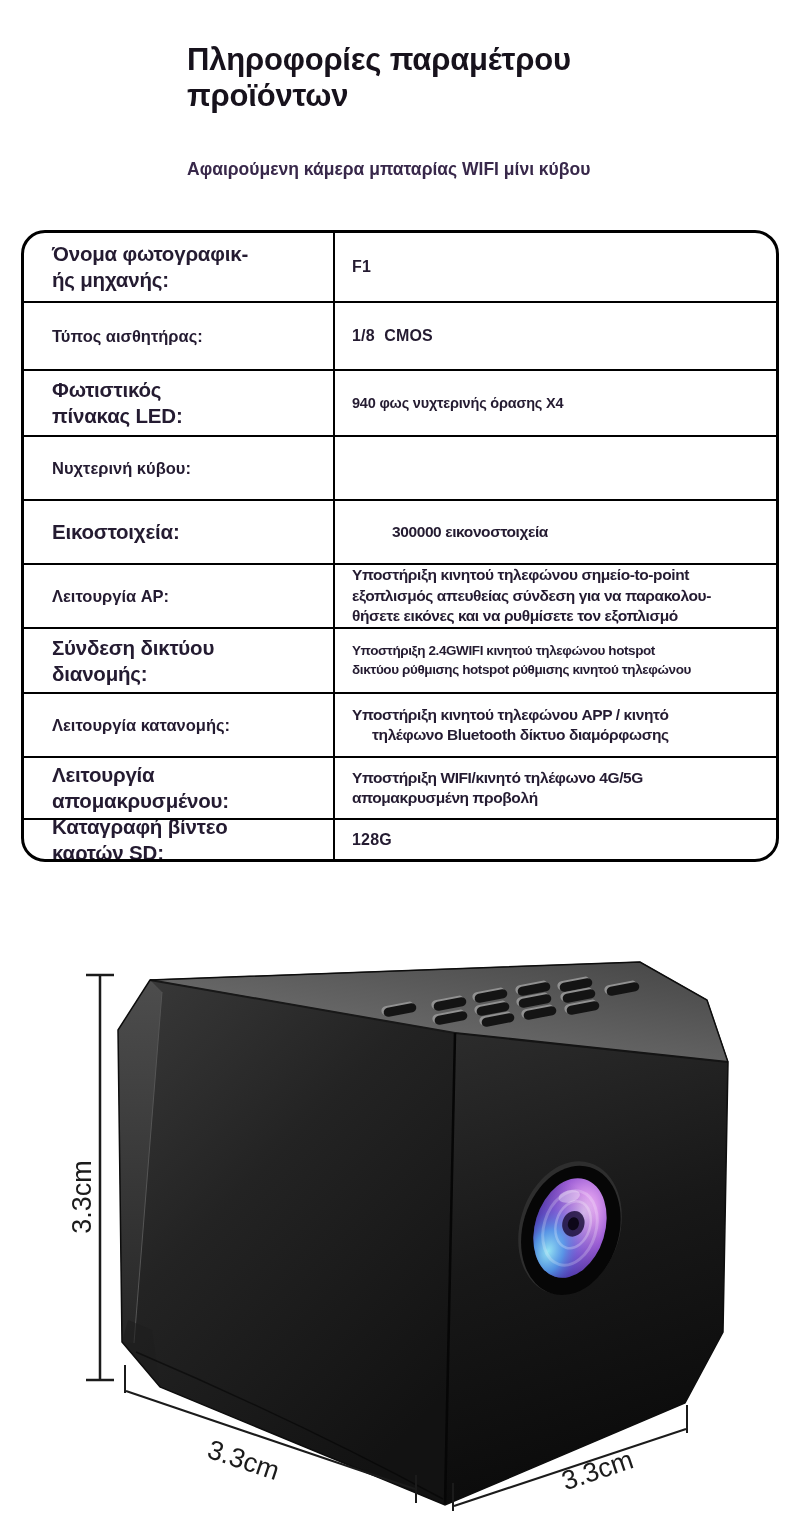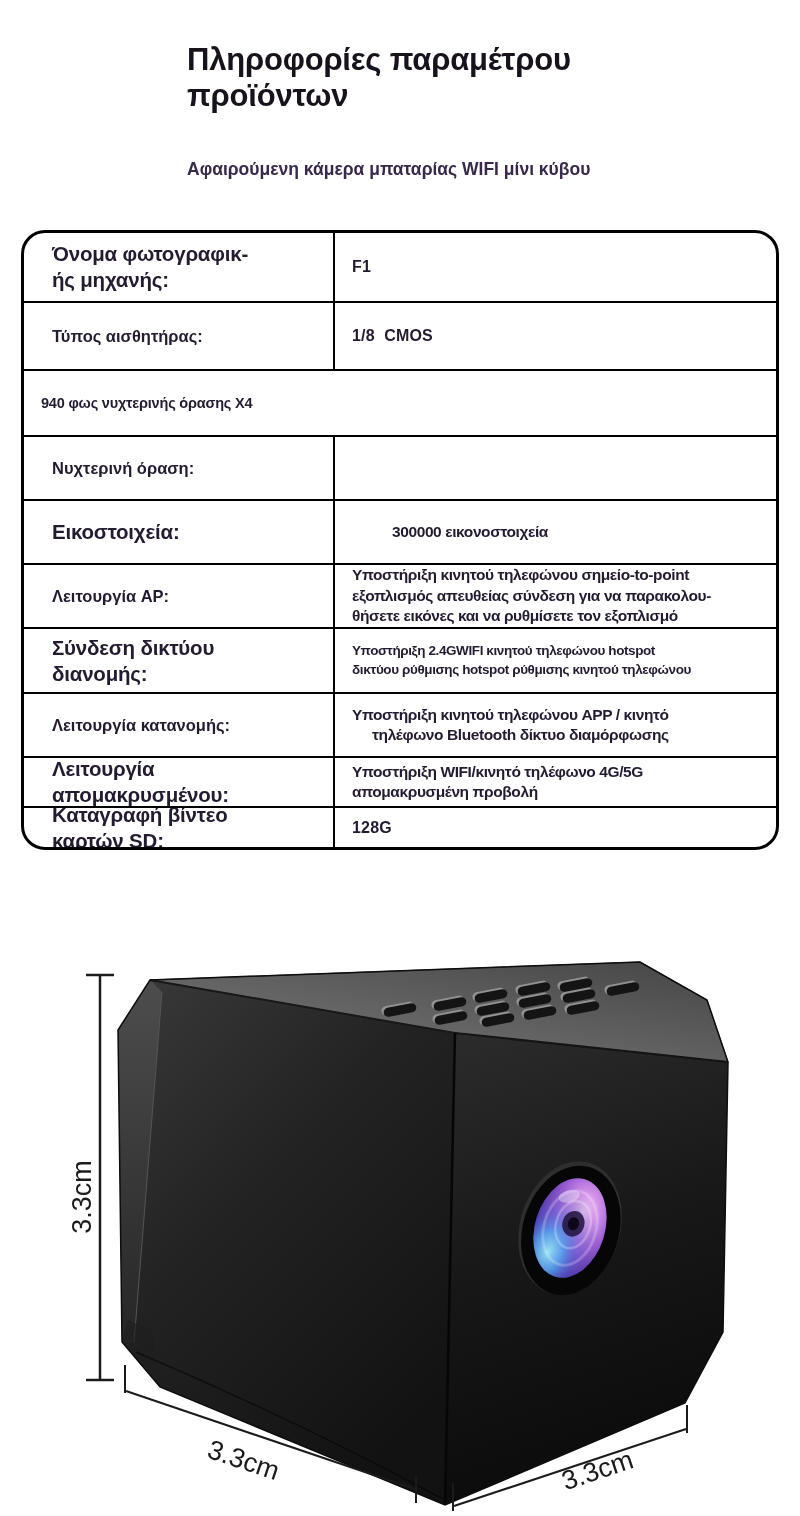--- a/index.html
+++ b/index.html
@@ -19,21 +19,21 @@
   .spec-row{display:flex;box-sizing:border-box;}
   .spec-row + .spec-row{border-top:2.5px solid #000;}
   .spec-row:nth-child(1){height:68px;border-radius:7px;}
   .spec-row:nth-child(2){height:68px;}
   .spec-row:nth-child(3){height:66px;}
   .spec-row:nth-child(4){height:64px;}
   .spec-row:nth-child(5){height:64px;gap:40px;}
   .spec-row:nth-child(6){height:64px;}
   .spec-row:nth-child(7){height:65px;}
   .spec-row:nth-child(8){height:64px;text-align:right;}
-  .spec-row:nth-child(9){height:50px;}
+  .spec-row:nth-child(9){height:62px;}
   .spec-row:nth-child(10){height:41px;}
   .cell{display:flex;align-items:center;box-sizing:border-box;
     white-space:pre-wrap;font-weight:700;color:#241b31;overflow:hidden;}
   .label-cell{flex:0 0 311px;border-right:2.5px solid #000;
     padding:4px 8px 4px 28px;}
   .value-cell{flex:1 1 auto;padding:4px 6px 4px 17px;}
   .lab-lg{font-size:20.5px;line-height:1.26;letter-spacing:-0.2px;}
   .lab-sm{font-size:16.5px;line-height:1.26;}
   .val-xl{font-size:16px;letter-spacing:0.2px;}
   .val-md{font-size:15.5px;line-height:1.32;letter-spacing:-0.4px;}
@@ -58,25 +58,27 @@
 ής μηχανής:</div>
     <div class="cell value-cell val-xl">F1</div>
   </div>
 
   <div class="spec-row">
     <div class="cell label-cell lab-sm">Τύπος αισθητήρας:</div>
     <div class="cell value-cell val-xl">1/8  CMOS</div>
   </div>
 
   <div class="spec-row">
+    <div class="cell label-cell lab-lg">Φωτιστικός
+πίνακας LED:</div>
     <div class="cell value-cell val-sm">940 φως νυχτερινής όρασης X4</div>
   </div>
 
   <div class="spec-row">
-    <div class="cell label-cell lab-sm">Νυχτερινή όραση:</div>
+    <div class="cell label-cell lab-sm">Νυχτερινή κύβου:</div>
   </div>
 
   <div class="spec-row">
     <div class="cell label-cell lab-lg">Εικοστοιχεία:</div>
     <div class="cell value-cell val-md">300000 εικονοστοιχεία</div>
   </div>
 
   <div class="spec-row">
     <div class="cell label-cell lab-sm">Λειτουργία AP:</div>
     <div class="cell value-cell val-md">Υποστήριξη κινητού τηλεφώνου σημείο-to-point

